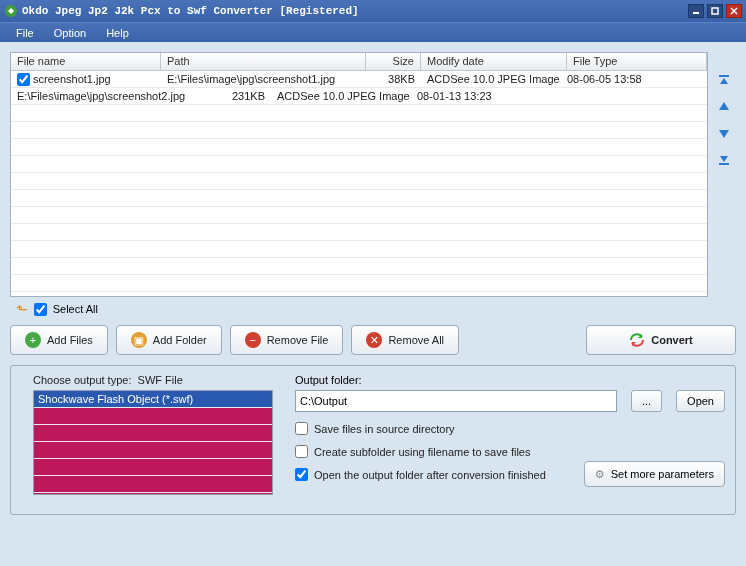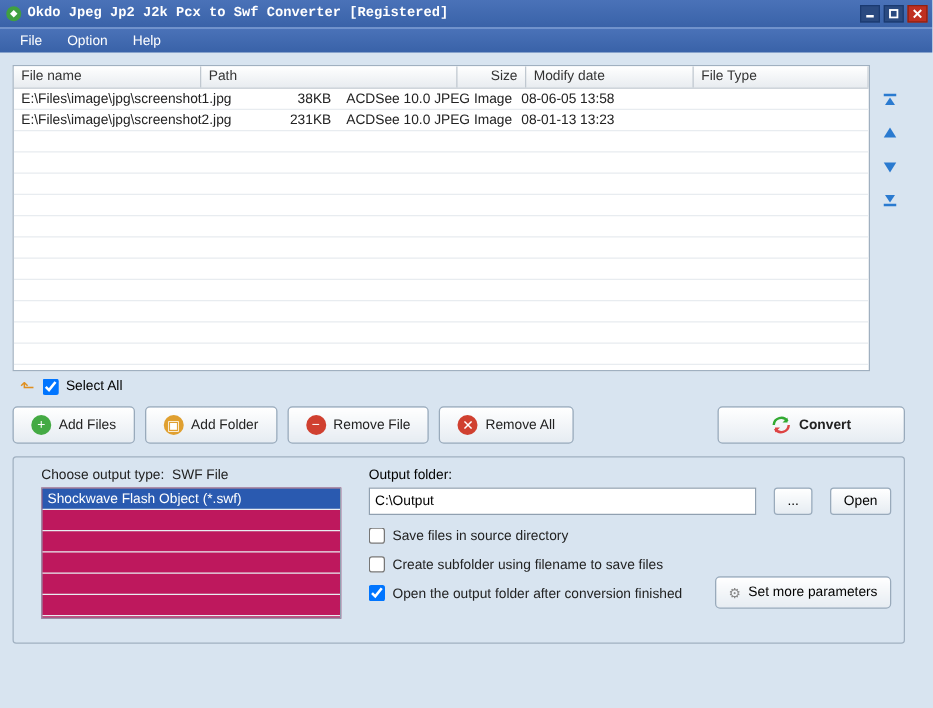--- a/index.html
+++ b/index.html
@@ -12,21 +12,21 @@
 .win-btns { display: flex; gap: 3px; }
 .win-btn { width: 16px; height: 14px; background: #2a4a80; border: 1px solid #1a3a70; display: flex; align-items: center; justify-content: center; cursor: pointer; }
 .win-btn.close { background: #c03020; border-color: #902010; }
 .win-btn svg { width: 8px; height: 8px; }
 
 
 .menubar { height: 20px; background: linear-gradient(to bottom, #4a72b8, #3962a8); display: flex; align-items: center; padding: 0 8px; gap: 4px; border-top: 1px solid #5a82c8; }
 .menu-item { color: #fff; padding: 2px 8px; cursor: pointer; }
 
 
-.content { padding: 10px 22px 8px 10px; }
+.content { padding: 10px 10px 8px 10px; }
 
 
 .filelist-wrap { display: flex; gap: 6px; }
 .filelist { flex: 1; border: 1px solid #a0b0c0; background: #fff; height: 245px; overflow: hidden; }
 .filelist-header { display: flex; background: linear-gradient(to bottom, #fff, #e8ecf0); border-bottom: 1px solid #c0c8d0; height: 18px; }
 .fh-cell { padding: 2px 6px; border-right: 1px solid #c0c8d0; color: #333; }
 .fh-name { width: 150px; }
 .fh-path { width: 205px; }
 .fh-size { width: 55px; text-align: right; }
 .fh-type { width: 140px; }
@@ -118,20 +118,24 @@
     <div class="filelist">
       <div class="filelist-header">
         <div class="fh-cell fh-name">File name</div>
         <div class="fh-cell fh-path">Path</div>
         <div class="fh-cell fh-size">Size</div>
         <div class="fh-cell fh-date">Modify date</div>
         <div class="fh-cell fh-type">File Type</div>
       </div>
       <div class="filelist-body">
         <div class="fl-row">
+          <div class="fl-cell fl-name">
+              <input type="checkbox" checked="" style="">
+              <span>screenshot1.jpg</span>
+            </div>
           <div class="fl-cell fl-path">E:\Files\image\jpg\screenshot1.jpg</div>
           <div class="fl-cell fl-size">38KB</div>
           <div class="fl-cell fl-type">ACDSee 10.0 JPEG Image</div>
           <div class="fl-cell fl-date">08-06-05 13:58</div>
         </div>
         <div class="fl-row">
           <div class="fl-cell fl-path">E:\Files\image\jpg\screenshot2.jpg</div>
           <div class="fl-cell fl-size">231KB</div>
           <div class="fl-cell fl-type">ACDSee 10.0 JPEG Image</div>
           <div class="fl-cell fl-date">08-01-13 13:23</div>

